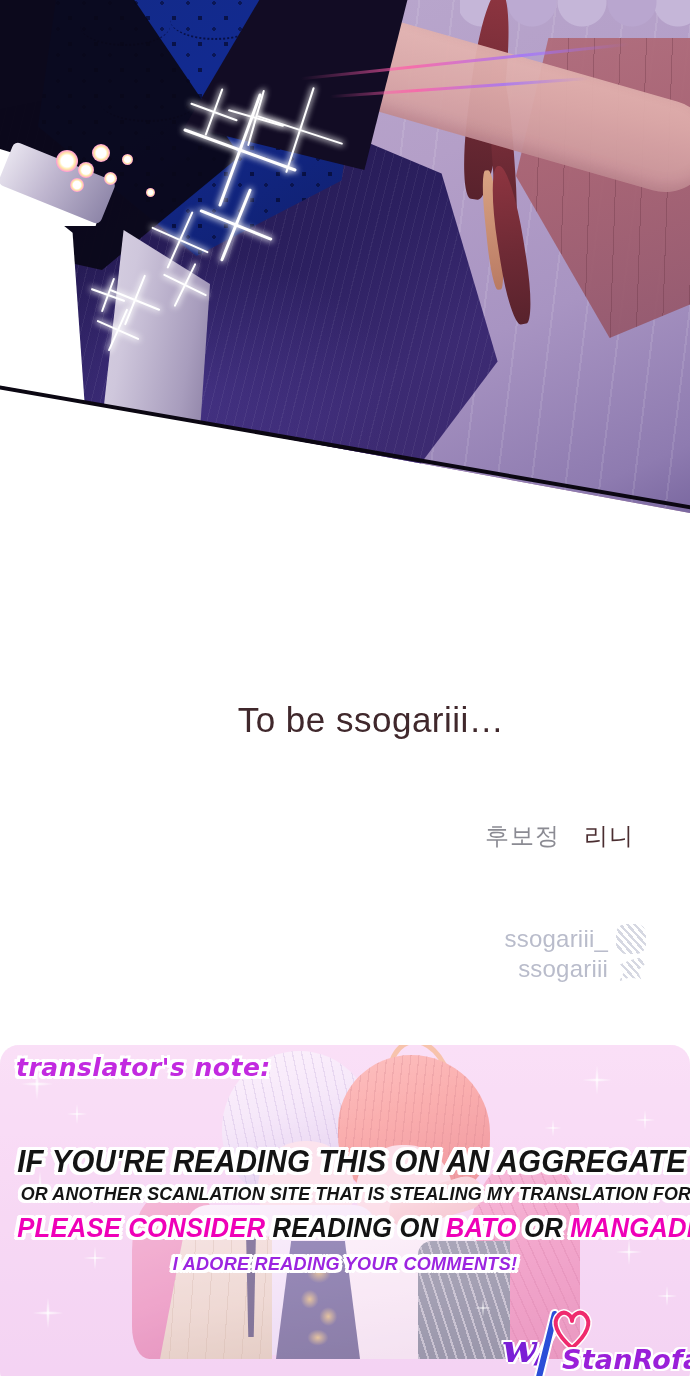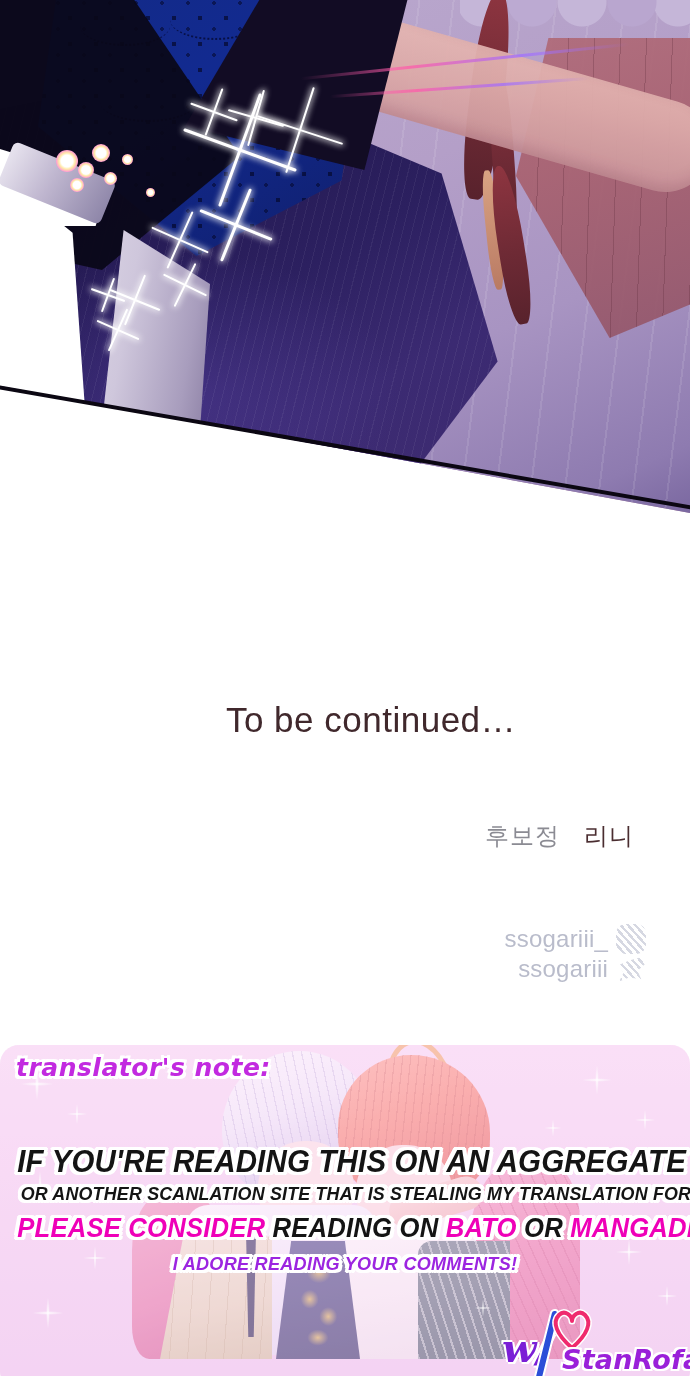--- a/index.html
+++ b/index.html
@@ -447,21 +447,21 @@
       <div class="bokeh" style="left:104px;top:172px;width:13px;height:13px;"></div>
       <div class="bokeh" style="left:122px;top:154px;width:11px;height:11px;"></div>
       <div class="bokeh" style="left:146px;top:188px;width:9px;height:9px;"></div>
     </div>
     <div class="diag-line"></div>
   </div>
 
   <div class="credits">
 
     <div class="tbc">
-      <span class="tbc-inner">To be continued…</span>
+      <span class="tbc-inner">To be ssogariii…</span>
     </div>
 
     <div class="kr-credit">
       <span class="kr-role">후보정</span><span class="kr-name">리니</span>
     </div>
 
     <div class="social">
       <div class="social-row">
         <span class="social-handle">ssogariii_</span>
         <span class="sicon">

